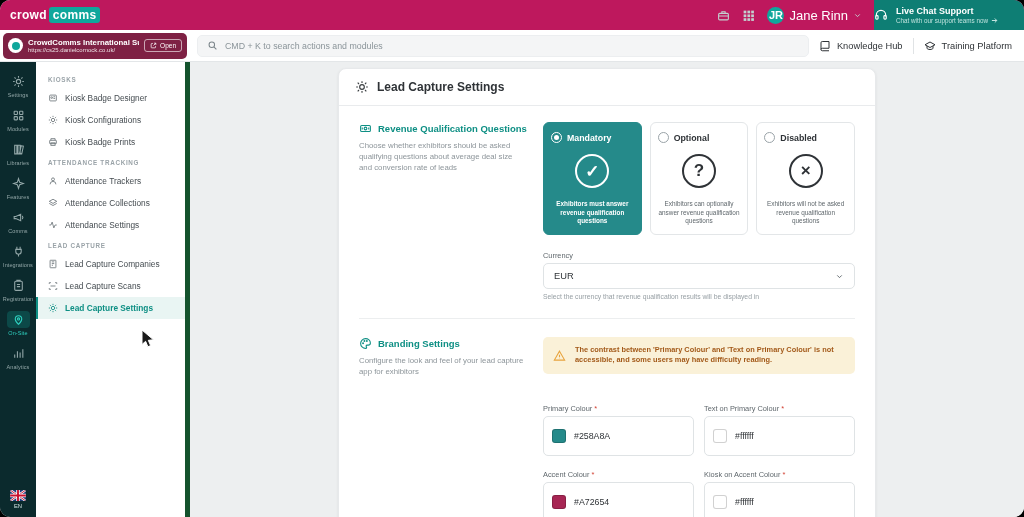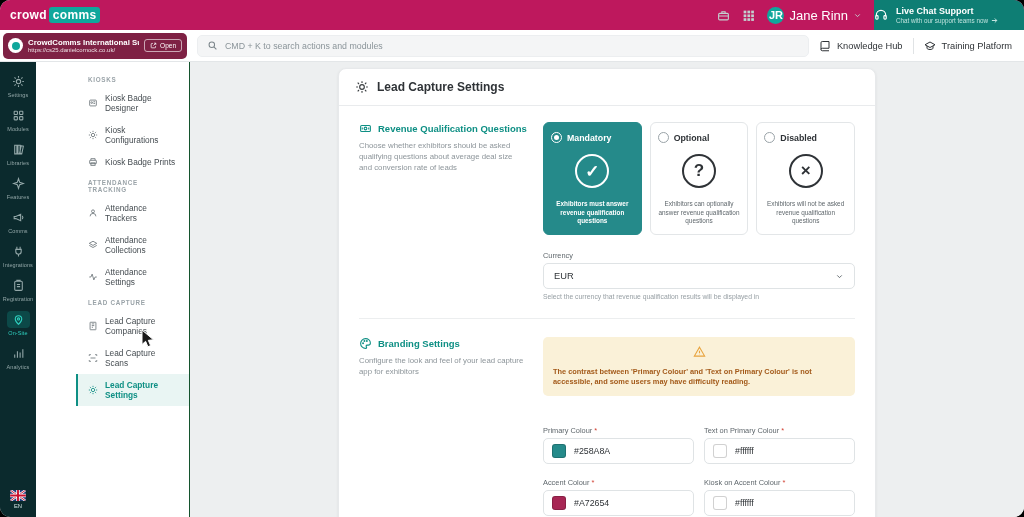--- a/index.html
+++ b/index.html
@@ -47,21 +47,21 @@
   .rail-item svg { width:13px; height:13px; }
   .rail-item span { font-size:5.5px; letter-spacing:.1px; }
   .rail-item.active { color:#2fd1c0; }
   .rail-item.active .rail-icbox { background:rgba(15,167,156,.25); border-radius:4px; }
   .rail-icbox { padding:2px 5px; display:flex; }
   .rail-flag { margin-top:auto; margin-bottom:8px; display:flex; flex-direction:column; align-items:center; gap:2px; cursor:pointer; }
   .rail-flag svg { width:16px; height:11px; border-radius:2px; }
   .rail-flag span { color:#cfe0e0; font-size:5.8px; }
 
   
-  .sidebar { position:absolute; top:62px; left:36px; bottom:0; width:154px; background:#fff; border-right:1px solid #14532d; padding-top:8px; z-index:3;padding-left:40px; }
+  .sidebar { position:absolute; top:62px; left:36px; bottom:0; width:154px; background:#fff; border-right:5px solid #14532d; padding-top:8px; z-index:3; }
   .side-title { font-size:6.3px; font-weight:bold; letter-spacing:.7px; text-transform:uppercase; color:#9aa3a8; padding:6px 12px 4px; }
   .side-item { display:flex; align-items:center; gap:7px; padding:6px 12px 6px 10px; font-size:8.3px; color:#454c51; cursor:pointer; border-left:2px solid transparent; }
   .side-item .sic { width:10px; height:10px; color:#6b7478; flex-shrink:0; display:inline-flex; }
   .side-item.active { color:#0e8f84; background:#e9f5f3; border-left-color:#0e8f84; font-weight:bold; }
   .side-item.active .sic { color:#0e8f84; }
 
   
   .main { position:absolute; top:62px; left:190px; right:0; bottom:0; overflow:hidden; background:#edeff0; }
   .card { position:absolute; left:148px; top:6px; width:538px; height:620px; background:#fff; border:1px solid #e7e9eb; border-radius:8px; box-shadow:0 1px 3px rgba(0,0,0,.07); }
   .card-head { display:flex; align-items:center; gap:8px; padding:11px 16px; border-bottom:1px solid #e9ebed; }
@@ -94,26 +94,26 @@
 
   .field-label { font-size:7.4px; color:#5f676c; margin-bottom:3px; }
   .req { color:#d23f31; }
   .select { height:26px; border:1px solid #dfe3e5; border-radius:5px; display:flex; align-items:center; justify-content:space-between; padding:0 10px; font-size:9.3px; color:#2f3337; cursor:pointer; background:#fff; }
   .select .ci { width:9px; height:9px; color:#5f676c; display:inline-flex; }
   .help { font-size:6.8px; color:#98a0a5; margin-top:4px; }
   .currency-block { margin-top:16px; }
 
   .divider { border:none; border-top:1px solid #eceeef; margin:18px 0; }
 
-  .warning { display:flex; align-items:center; gap:9px; background:#faf1d8; border-radius:5px; padding:8px 10px;flex-direction:column; }
+  .warning { display:flex; align-items:center; gap:9px; background:#faf1d8; border-radius:5px; padding:8px 10px; }
   .warning .wi { width:13px; height:13px; color:#e8a33d; flex-shrink:0; display:inline-flex; }
   .warning p { font-size:7.4px; color:#a35a1a; font-weight:bold; line-height:1.4; }
 
   .color-grid { display:grid; grid-template-columns:1fr 1fr; gap:14px 10px; margin-top:30px; }
-  .colorbox { height:26px; border:1px solid #dfe3e5; border-radius:5px; display:flex; align-items:center; gap:8px; padding:0 8px; font-size:8.8px; color:#2f3337; cursor:pointer; background:#fff; }
+  .colorbox { height:40px; border:1px solid #dfe3e5; border-radius:5px; display:flex; align-items:center; gap:8px; padding:0 8px; font-size:8.8px; color:#2f3337; cursor:pointer; background:#fff; }
   .swatch { width:14px; height:14px; border-radius:3px; border:1px solid rgba(0,0,0,.18); flex-shrink:0; }
 
   .iconbar { margin-top:34px; background:#eff1f2; border-radius:6px; padding:8px 10px; display:flex; align-items:center; gap:8px; }
 
   .cursor { position:absolute; left:140px; top:329px; width:16px; height:20px; z-index:9; }
   svg { display:block; }
 </style>
 </head>
 <body>
 

